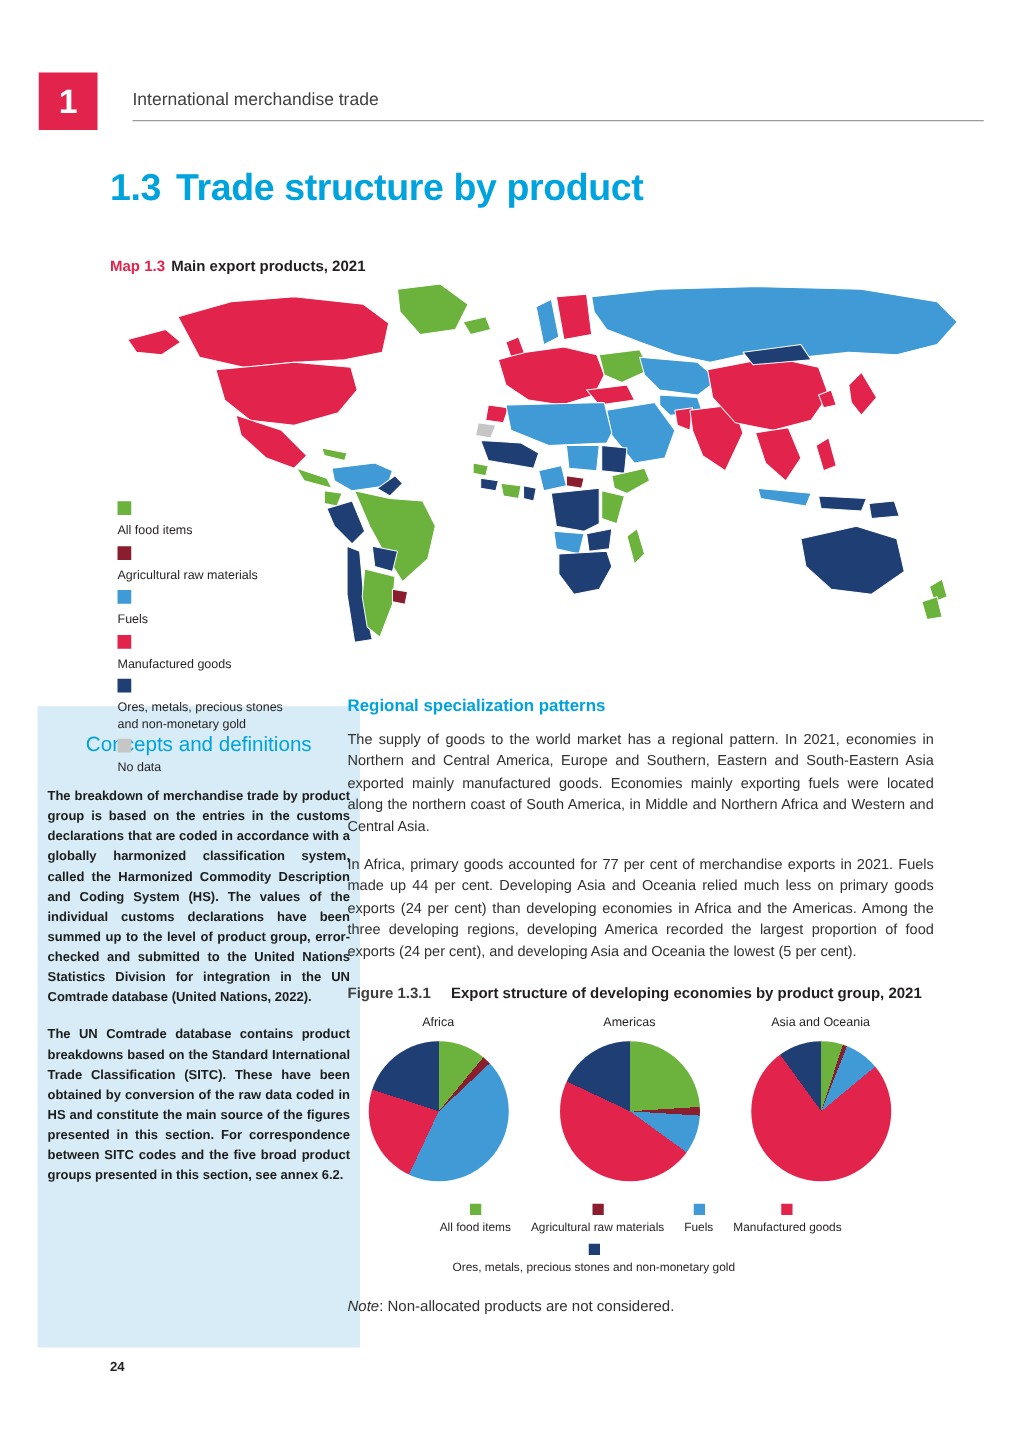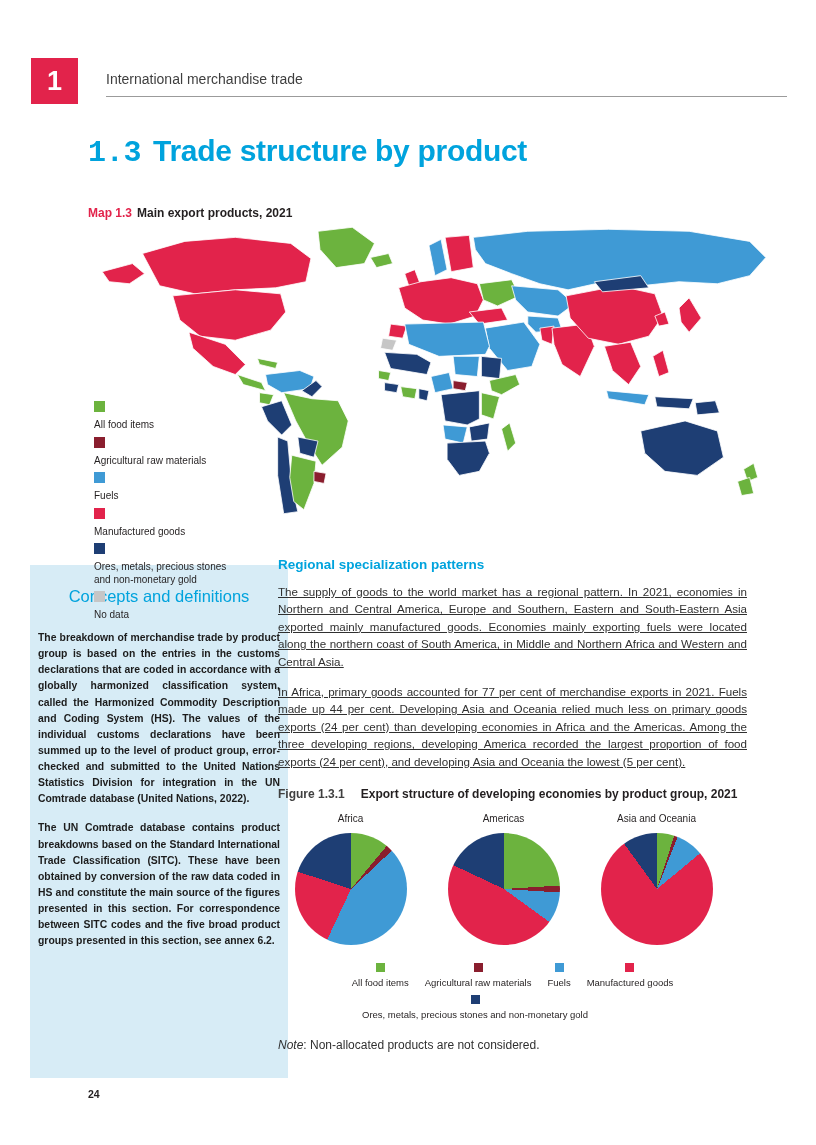--- a/index.html
+++ b/index.html
@@ -9,21 +9,21 @@
   
   .chapter-tab{position:absolute;left:31px;top:58px;width:47px;height:46px;background:#e2234b;
                color:#fff;display:flex;align-items:center;justify-content:center;
                font-size:27px;font-weight:bold;}
   .chapter-title{position:absolute;left:106px;top:71px;font-size:14px;color:#3f3f3f;}
   .header-rule{position:absolute;left:106px;top:96px;width:681px;height:1px;background:#9b9b9b;}
 
   
   .section-title{position:absolute;left:88px;top:134px;margin:0;font-size:30px;font-weight:bold;
                  color:#00a3dd;letter-spacing:-0.3px;}
-  .section-title .num{margin-right:12px;font-family:Liberation Mono, monospace;}
+  .section-title .num{margin-right:12px;}
 
   
   .map-caption{position:absolute;left:88px;top:206px;font-size:12px;font-weight:bold;}
   .cap-label-red{color:#e2234b;margin-right:5px;}
   .cap-label-blue{color:#404040;margin-right:16px;}
   .map-area{position:absolute;left:84px;top:222px;width:706px;height:300px;}
   .map-area svg{width:100%;height:100%;display:block;}
   .map-area polygon{stroke:#ffffff;stroke-width:0.8;stroke-linejoin:round;}
 
   .map-legend{position:absolute;left:94px;top:400px;display:flex;flex-direction:column;gap:4px;
@@ -36,21 +36,21 @@
   
   .concepts{position:absolute;left:30px;top:565px;width:258px;height:513px;background:#d7ecf6;
             box-sizing:border-box;padding:22px 8px;}
   .concepts h2{margin:0 0 24px 0;font-size:16.5px;font-weight:normal;color:#00a3dd;text-align:center;}
   .concepts p{margin:0 0 13px 0;font-size:10.4px;line-height:1.55;text-align:justify;
               font-weight:bold;color:#1c1c1c;}
 
   
   .main-col{position:absolute;left:278px;top:557px;width:469px;}
   .blue-head{margin:0 0 11px 0;font-size:13.5px;font-weight:bold;color:#00a3dd;}
-  .main-col .body-p{margin:0 0 13px 0;font-size:11.6px;line-height:1.5;color:#303030;text-align:justify;text-decoration:underline;}
+  .main-col .body-p{margin:0 0 13px 0;font-size:11.6px;line-height:1.5;color:#303030;text-align:justify;}
 
   .fig-caption{font-size:12px;font-weight:bold;margin-top:17px;}
   .fig-sub{font-size:11px;margin-top:3px;}
 
   .pies{display:flex;margin-top:12px;}
   .pie-block{width:145px;text-align:center;margin-right:8px;}
   .pie-label{font-size:10px;margin-bottom:9px;}
   .pie{width:112px;height:112px;border-radius:50%;margin:0 auto;background:#ddd;}
 
   .fig-legend{margin-top:18px;font-size:9.5px;}

